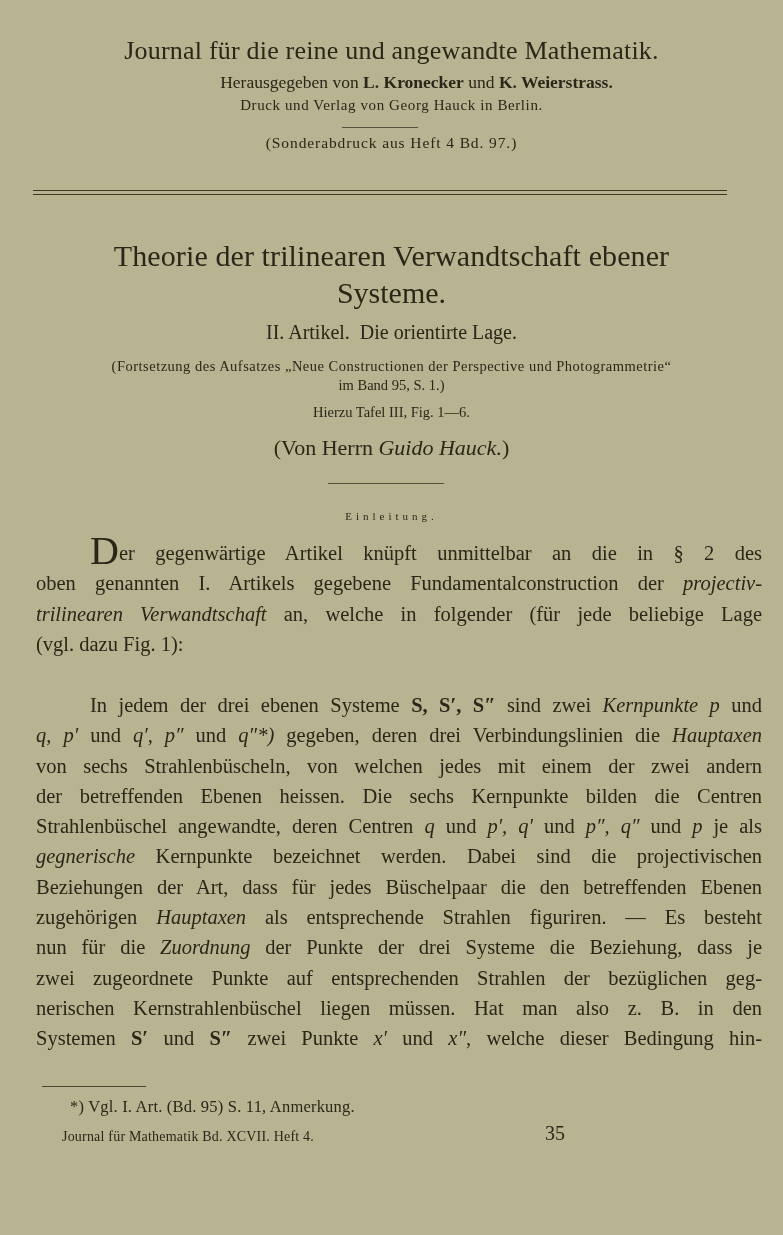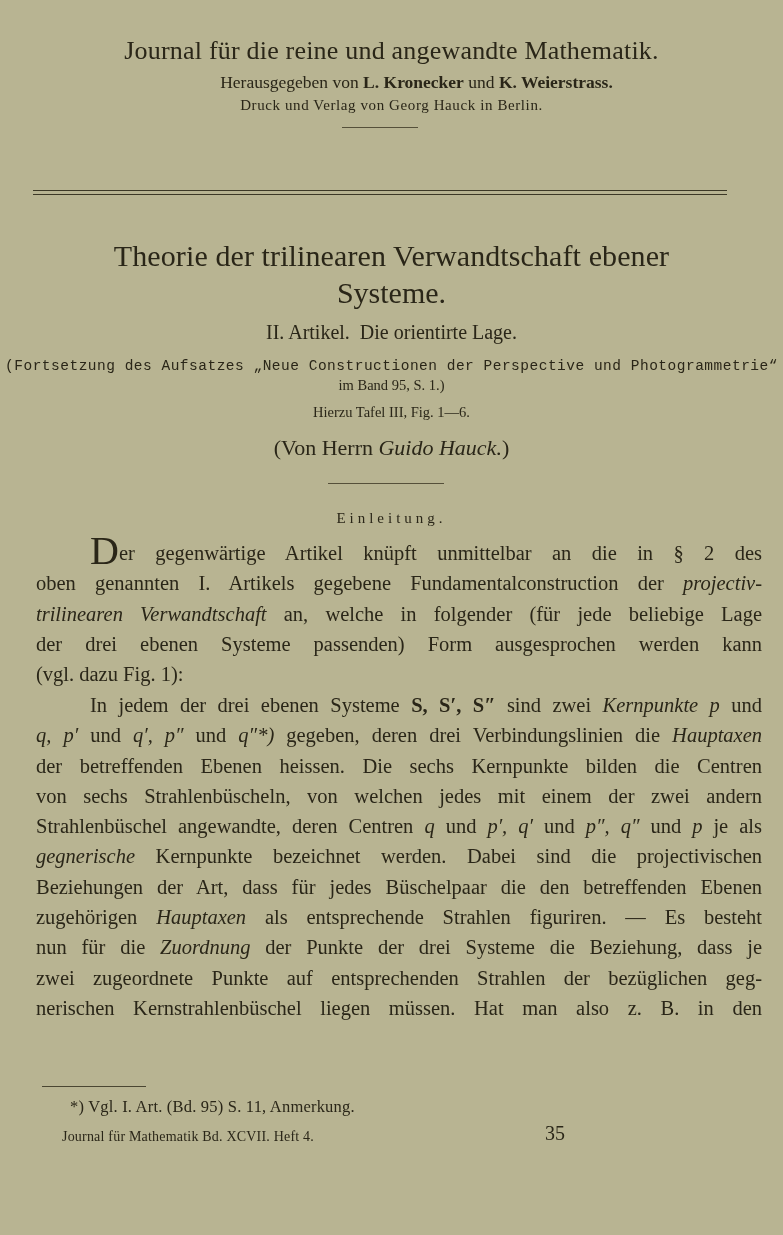--- a/index.html
+++ b/index.html
@@ -16,26 +16,26 @@
     .mast-editors { top: 72px; font-size: 17.5px; padding-left: 25px; }
     .mast-editors b { font-weight: bold; }
     .mast-publisher { top: 97px; font-size: 15px; letter-spacing: 0.6px; }
     .short-rule { position: absolute; height: 1px; background: #55503a; }
     .mast-offprint { top: 134px; font-size: 15.5px; letter-spacing: 0.9px; }
     .double-rule { position: absolute; left: 33px; width: 694px; top: 190px; height: 5px;
       border-top: 1.5px solid #3c3826; border-bottom: 1.5px solid #3c3826; box-sizing: border-box; }
     .art-title { top: 238px; font-size: 30px; line-height: 36px; letter-spacing: 0.1px; }
     .art-title2 { top: 276px; font-size: 30px; }
     .art-sub { top: 321px; font-size: 20px; }
-    .art-note { top: 358px; font-size: 14.5px; letter-spacing: 0.5px; left: 0; width: 783px; font-family: Liberation Mono, monospace; }
+    .art-note { top: 358px; font-size: 14.5px; letter-spacing: 0.5px; left: 0; width: 783px; }
     .art-note2 { top: 377px; font-size: 14.5px; }
     .art-plate { top: 404px; font-size: 14.5px; }
     .art-author { top: 435px; font-size: 22px; }
     .art-author i { font-style: italic; }
-    .section-head { top: 510px; font-size: 15px; letter-spacing: 4px; }
+    .section-head { top: 510px; font-size: 11px; letter-spacing: 4px; }
     .body-text {
       position: absolute; left: 36px; width: 726px;
       font-size: 20.5px; line-height: 30.3px;
       text-align: justify;
     }
     .line { display: block; white-space: nowrap; text-align-last: justify; text-align: justify; }
     .line.last { text-align-last: left; }
     .indent { padding-left: 54px; }
     .dropcap { font-size: 40px; line-height: 20px; vertical-align: -4px; }
     i.em { font-style: italic; }
@@ -52,20 +52,21 @@
 
   <div class="center mast-title">Journal für die reine und angewandte Mathematik.</div>
   <div class="center mast-editors">
     <span>Herausgegeben von</span>
     <b>L. Kronecker</b>
     <span>und</span>
     <b>K. Weierstrass.</b>
   </div>
   <div class="center mast-publisher">Druck und Verlag von Georg Hauck in Berlin.</div>
   <div class="short-rule" style="left:342px; top:127px; width:76px;"></div>
+  <div class="center mast-offprint">(Sonderabdruck aus Heft 4 Bd. 97.)</div>
 
   <div class="double-rule"></div>
 
   <div class="center art-title2">Systeme.</div>
   <div class="center art-title">Theorie der trilinearen Verwandtschaft ebener</div>
   <div class="center art-sub" style="white-space:pre;">II. Artikel.  Die orientirte Lage.</div>
   <div class="center art-note">(Fortsetzung des Aufsatzes „Neue Constructionen der Perspective und Photogrammetrie“</div>
   <div class="center art-note2">im Band 95, S. 1.)</div>
   <div class="center art-plate">Hierzu Tafel III, Fig. 1—6.</div>
   <div class="center art-author">
@@ -73,36 +74,36 @@
     <i>Guido Hauck.</i><span>)</span>
   </div>
 
   <div class="short-rule" style="left:328px; top:483px; width:116px;"></div>
   <div class="center section-head">Einleitung.</div>
 
   <div class="body-text" style="top:538px;">
     <span class="line indent"><span class="dropcap">D</span><span>er gegenwärtige Artikel knüpft unmittelbar an die in § 2 des</span></span>
     <span class="line"><span>oben genannten I. Artikels gegebene Fundamentalconstruction der</span> <i class="em">projectiv-</i></span>
     <span class="line"><i class="em">trilinearen Verwandtschaft</i> <span>an, welche in folgender (für jede beliebige Lage</span></span>
-    <span class="line">der drei ebenen Systeme passenden) Form ausgesprochen werden kann</span>
     <span class="line last">(vgl. dazu Fig. 1):</span>
   </div>
 
   <div class="body-text" style="top:690px;">
     <span class="line indent"><span>In jedem der drei ebenen Systeme</span> <b class="sym">S, S′, S″</b> <span>sind zwei</span> <i class="em">Kernpunkte p</i> <span>und</span></span>
     <span class="line"><i class="em">q, p′</i> <span>und</span> <i class="em">q′, p″</i> <span>und</span> <i class="em">q″*)</i> <span>gegeben, deren drei Verbindungslinien die</span> <i class="em">Hauptaxen</i></span>
+    <span class="line">von sechs Strahlenbüscheln, von welchen jedes mit einem der zwei andern</span>
     <span class="line">der betreffenden Ebenen heissen.  Die sechs Kernpunkte bilden die Centren</span>
-    <span class="line">von sechs Strahlenbüscheln, von welchen jedes mit einem der zwei andern</span>
     <span class="line"><span>Strahlenbüschel angewandte, deren Centren</span> <i class="em">q</i> <span>und</span> <i class="em">p′, q′</i> <span>und</span> <i class="em">p″, q″</i> <span>und</span> <i class="em">p</i> <span>je als</span></span>
     <span class="line"><i class="em">gegnerische</i> <span>Kernpunkte bezeichnet werden.  Dabei sind die projectivischen</span></span>
     <span class="line">Beziehungen der Art, dass für jedes Büschelpaar die den betreffenden Ebenen</span>
     <span class="line"><span>zugehörigen</span> <i class="em">Hauptaxen</i> <span>als entsprechende Strahlen figuriren. — Es besteht</span></span>
     <span class="line"><span>nun für die</span> <i class="em">Zuordnung</i> <span>der Punkte der drei Systeme die Beziehung, dass je</span></span>
     <span class="line">zwei zugeordnete Punkte auf entsprechenden Strahlen der bezüglichen geg-</span>
     <span class="line">nerischen Kernstrahlenbüschel liegen müssen.  Hat man also z. B. in den</span>
+    <span class="line"><span>Systemen</span> <b class="sym">S′</b> <span>und</span> <b class="sym">S″</b> <span>zwei Punkte</span> <i class="em">x′</i> <span>und</span> <i class="em">x″,</i> <span>welche dieser Bedingung hin-</span></span>
   </div>
 
   <div class="footnote-rule"></div>
   <div class="footnote">*) Vgl. I. Art. (Bd. 95) S. 11, Anmerkung.</div>
   <div class="footer-left">Journal für Mathematik Bd. XCVII. Heft 4.</div>
   <div class="footer-page">35</div>
 
 </div>
 
 </body></html>

